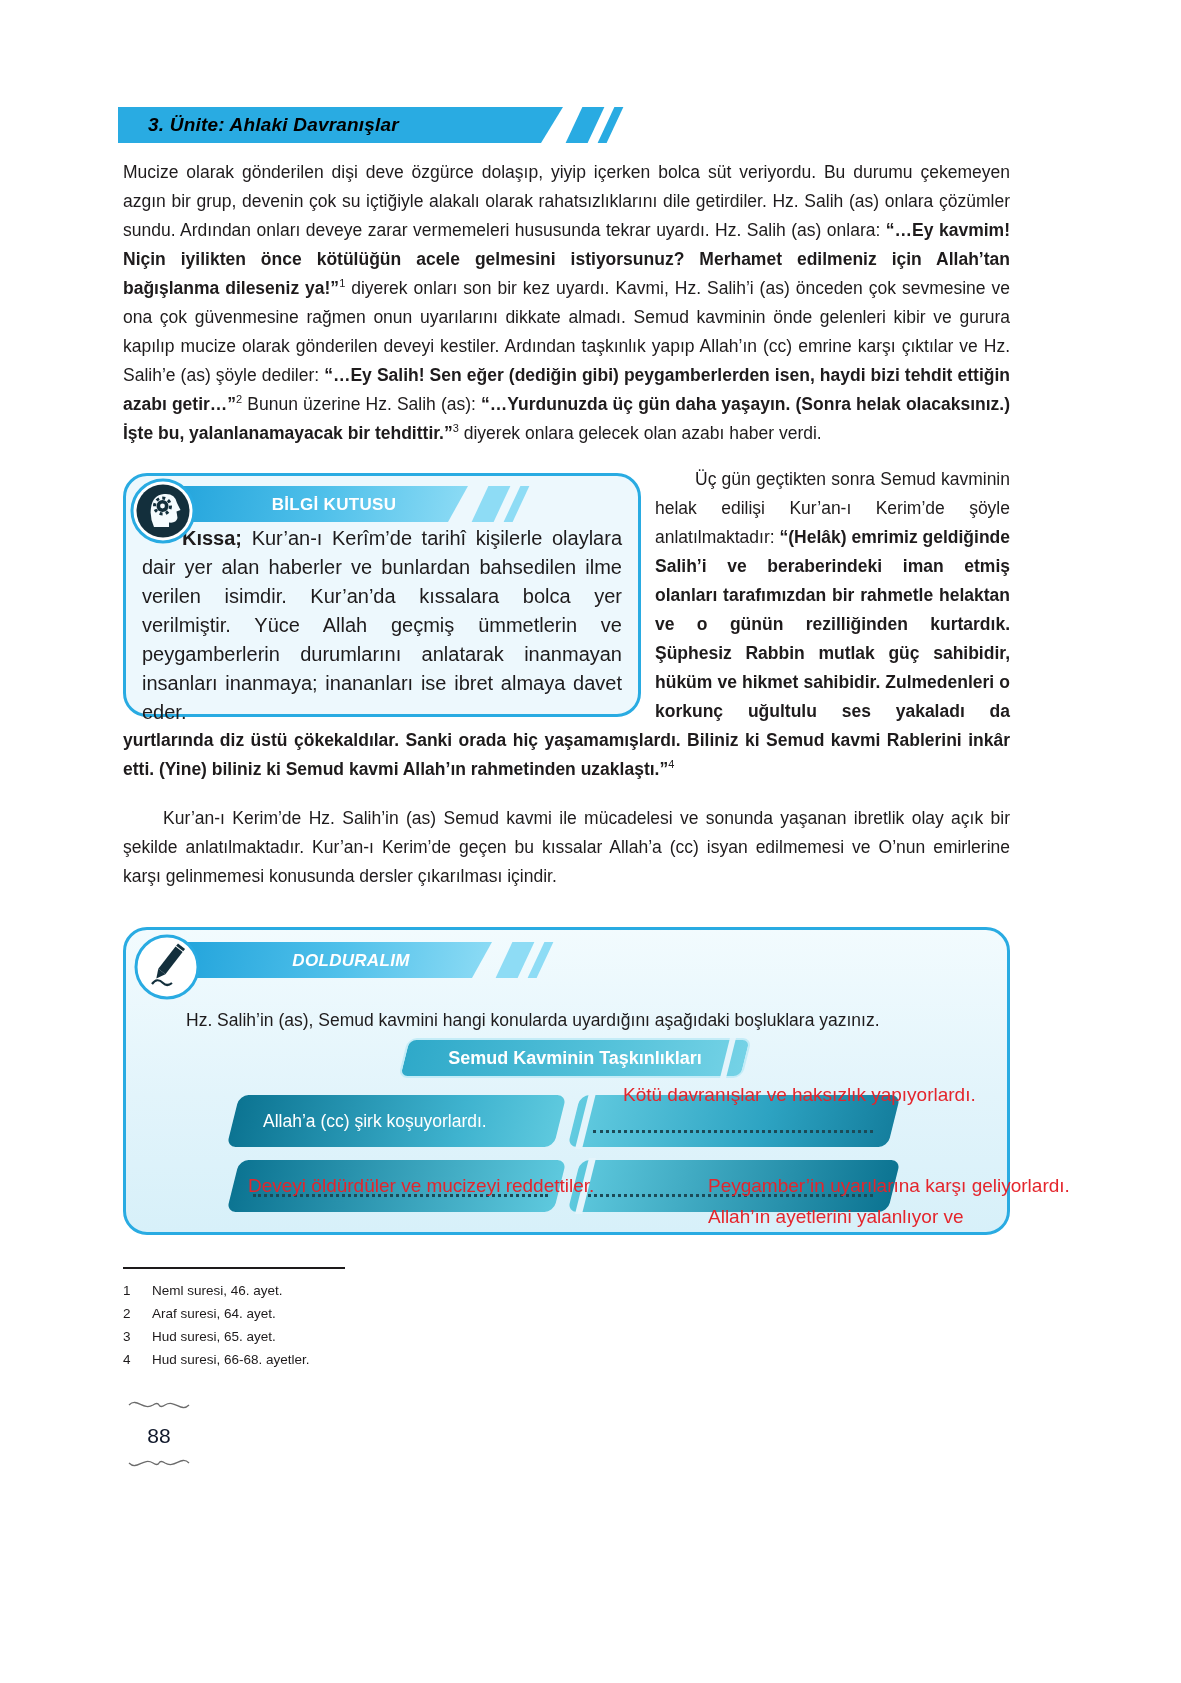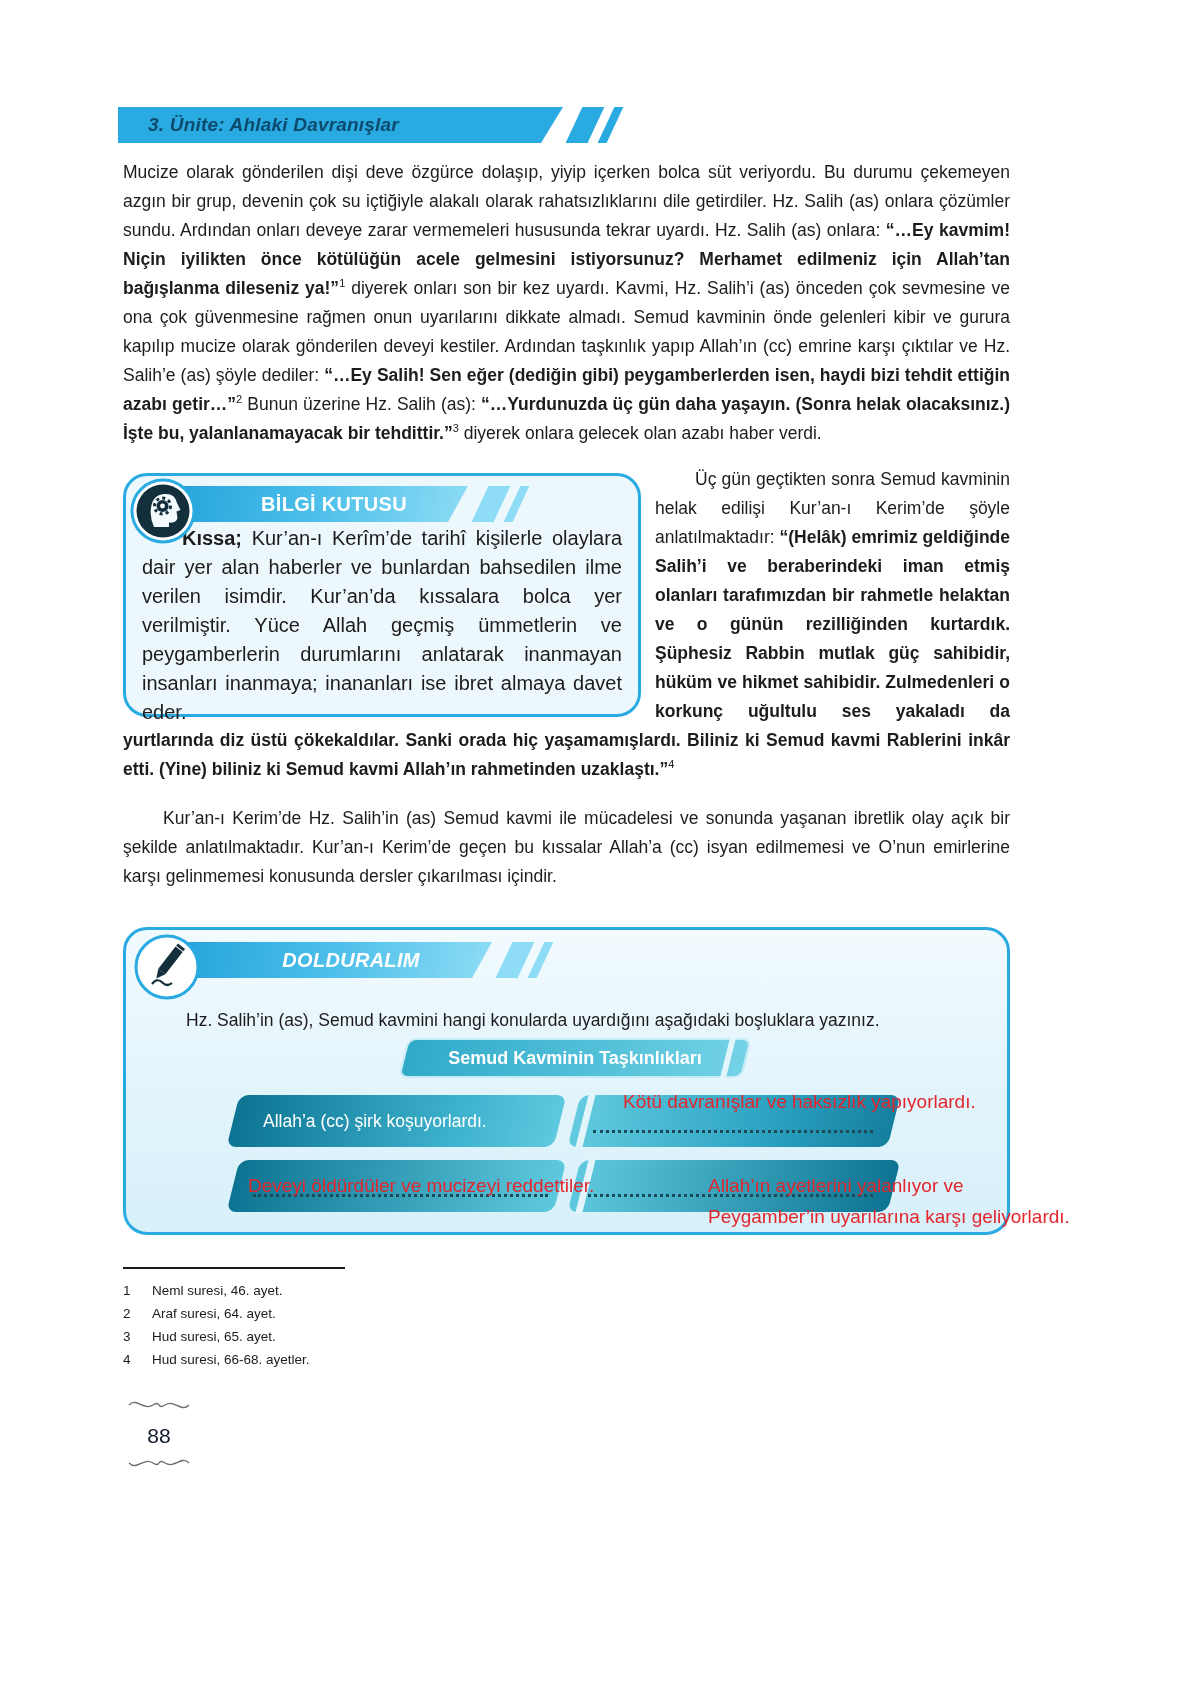--- a/index.html
+++ b/index.html
@@ -3,21 +3,21 @@
 <meta charset="utf-8">
 <style>
   * { margin:0; padding:0; box-sizing:border-box; }
   body { background:#888; font-family:"Liberation Sans", sans-serif; }
   .sheet { position:relative; width:1181px; height:1683px; background:#ffffff; margin:0 auto; overflow:hidden; color:#1e1b1c; }
 
   
   .unit-banner { position:absolute; left:118px; top:107px; width:445px; height:36px;
     background:#29abe2; clip-path:polygon(0 0,100% 0,calc(100% - 22px) 100%,0 100%);
     display:flex; align-items:center; }
-  .unit-banner .t { color:#0c4a6e; font-weight:700; font-style:italic; font-size:19px; padding-left:30px; letter-spacing:.2px; }
+  .unit-banner .t { color:#000000; font-weight:700; font-style:italic; font-size:19px; padding-left:30px; letter-spacing:.2px; }
   .hstripe { position:absolute; top:107px; height:36px; background:#29abe2; transform:skewX(-25deg); }
   .hstripe.s1 { left:574px; width:22px; }
   .hstripe.s2 { left:606px; width:9px; }
 
   
   .content { position:absolute; left:123px; top:158px; width:887px; font-size:17.5px; line-height:29px; text-align:justify; }
   .content p.body { color:#1e1b1c; }
   .b { font-weight:700; }
   sup { font-size:11px; line-height:0; vertical-align:super; }
 
@@ -25,21 +25,21 @@
   .quote { text-indent:40px; }
   .closing { margin-top:20px; text-indent:40px; }
 
   
   .bluebox { border:3px solid #29abe2; border-radius:24px; position:relative; }
   .info-box { float:left; width:518px; height:244px; margin:8px 14px 6px 0; background:#edf8fd; }
   .box-banner { position:absolute; height:36px;
     background:linear-gradient(100deg,#1b9fd9 0%,#4fc0ea 55%,#8edcf5 100%);
     clip-path:polygon(0 0,100% 0,calc(100% - 20px) 100%,0 100%);
     display:flex; align-items:center; justify-content:center;
-    color:#fff; font-weight:700; font-size:20px; letter-spacing:.3px; z-index:2; }
+    color:#fff; font-weight:700; font-size:17px; letter-spacing:.3px; z-index:2; }
   .bstripe { position:absolute; height:36px; background:#8edcf5; transform:skewX(-25deg); z-index:2; }
   .box-icon { position:absolute; z-index:3; width:66px; height:66px; }
   .info-box .box-banner { left:20px; top:10px; width:322px; padding-left:54px; }
   .info-box .bstripe.s1 { left:354px; top:10px; width:22px; }
   .info-box .bstripe.s2 { left:386px; top:10px; width:9px; }
   .info-box .box-icon { left:4px; top:2px; }
   .info-body { padding:48px 16px 0 16px; text-align:justify; font-size:20px; line-height:29px; text-indent:40px; }
 
   .activity-box { margin-top:36px; width:887px; height:308px;
     background:linear-gradient(180deg,#f2fbfe 0%,#e2f4fb 55%,#d7f0f9 100%); }
@@ -66,21 +66,21 @@
   .c-l2 { left:107px; top:230px; width:327px; background:linear-gradient(90deg,#0c7492 0%,#5ec9de 100%); }
   .c-r2 { left:448px; top:230px; width:320px; background:linear-gradient(90deg,#5ec9de 0%,#0c7492 100%); }
 
   .dots { position:absolute; border-bottom:3px dotted #1c4a57; }
   .dots.d1 { left:467px; top:200px; width:280px; }
   .dots.d2 { left:127px; top:264px; width:295px; }
   .dots.d3 { left:462px; top:264px; width:285px; }
 
   .hand { position:absolute; color:#e4252c; font-size:19px; line-height:31px; text-align:left; text-indent:0; }
   .hand .ln { white-space:nowrap; }
-  .hand.h1 { left:497px; top:156px; }
+  .hand.h1 { left:497px; top:149px; }
   .hand.h2 { left:122px; top:240px; }
   .hand.h3 { left:582px; top:240px; }
 
   
   .footnotes { margin-top:32px; text-align:left; }
   .fn-rule { width:222px; border-top:2px solid #1d1a1b; margin-bottom:10px; }
   .fn-row { display:flex; font-size:13.5px; line-height:23px; color:#1d1a1b; }
   .fn-num { width:29px; }
   .fn-text { flex:1; }
 
@@ -158,22 +158,22 @@
       <div class="dots d2"></div>
       <div class="dots d3"></div>
 
       <div class="hand h1">
         <div class="ln">Kötü davranışlar ve haksızlık yapıyorlardı.</div>
       </div>
       <div class="hand h2">
         <div class="ln">Deveyi öldürdüler ve mucizeyi reddettiler.</div>
       </div>
       <div class="hand h3">
+        <div class="ln">Peygamber’in uyarılarına karşı geliyorlardı.</div>
         <div class="ln">Allah’ın ayetlerini yalanlıyor ve</div>
-        <div class="ln">Peygamber’in uyarılarına karşı geliyorlardı.</div>
       </div>
     </div>
 
     <div class="footnotes">
       <div class="fn-rule"></div>
       <div class="fn-row">
         <span class="fn-num">1</span>
         <span class="fn-text">Neml suresi, 46. ayet.</span>
       </div>
       <div class="fn-row">

